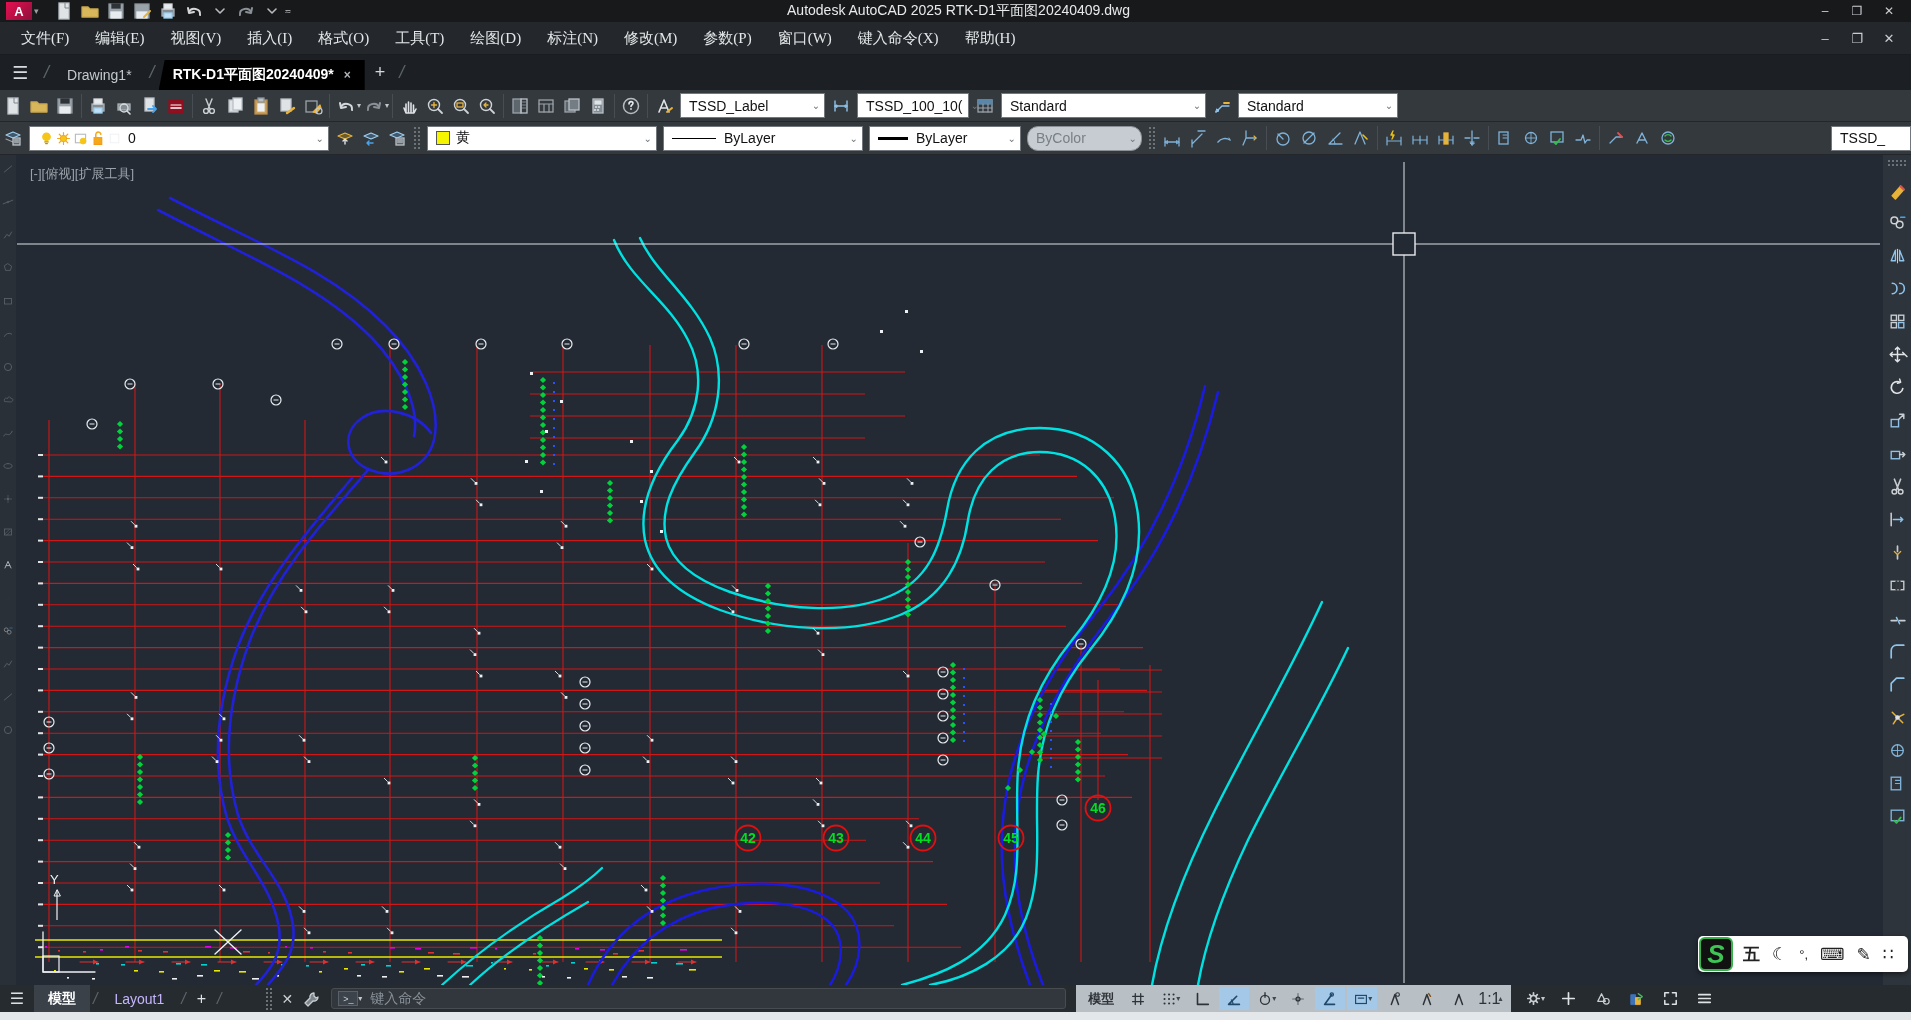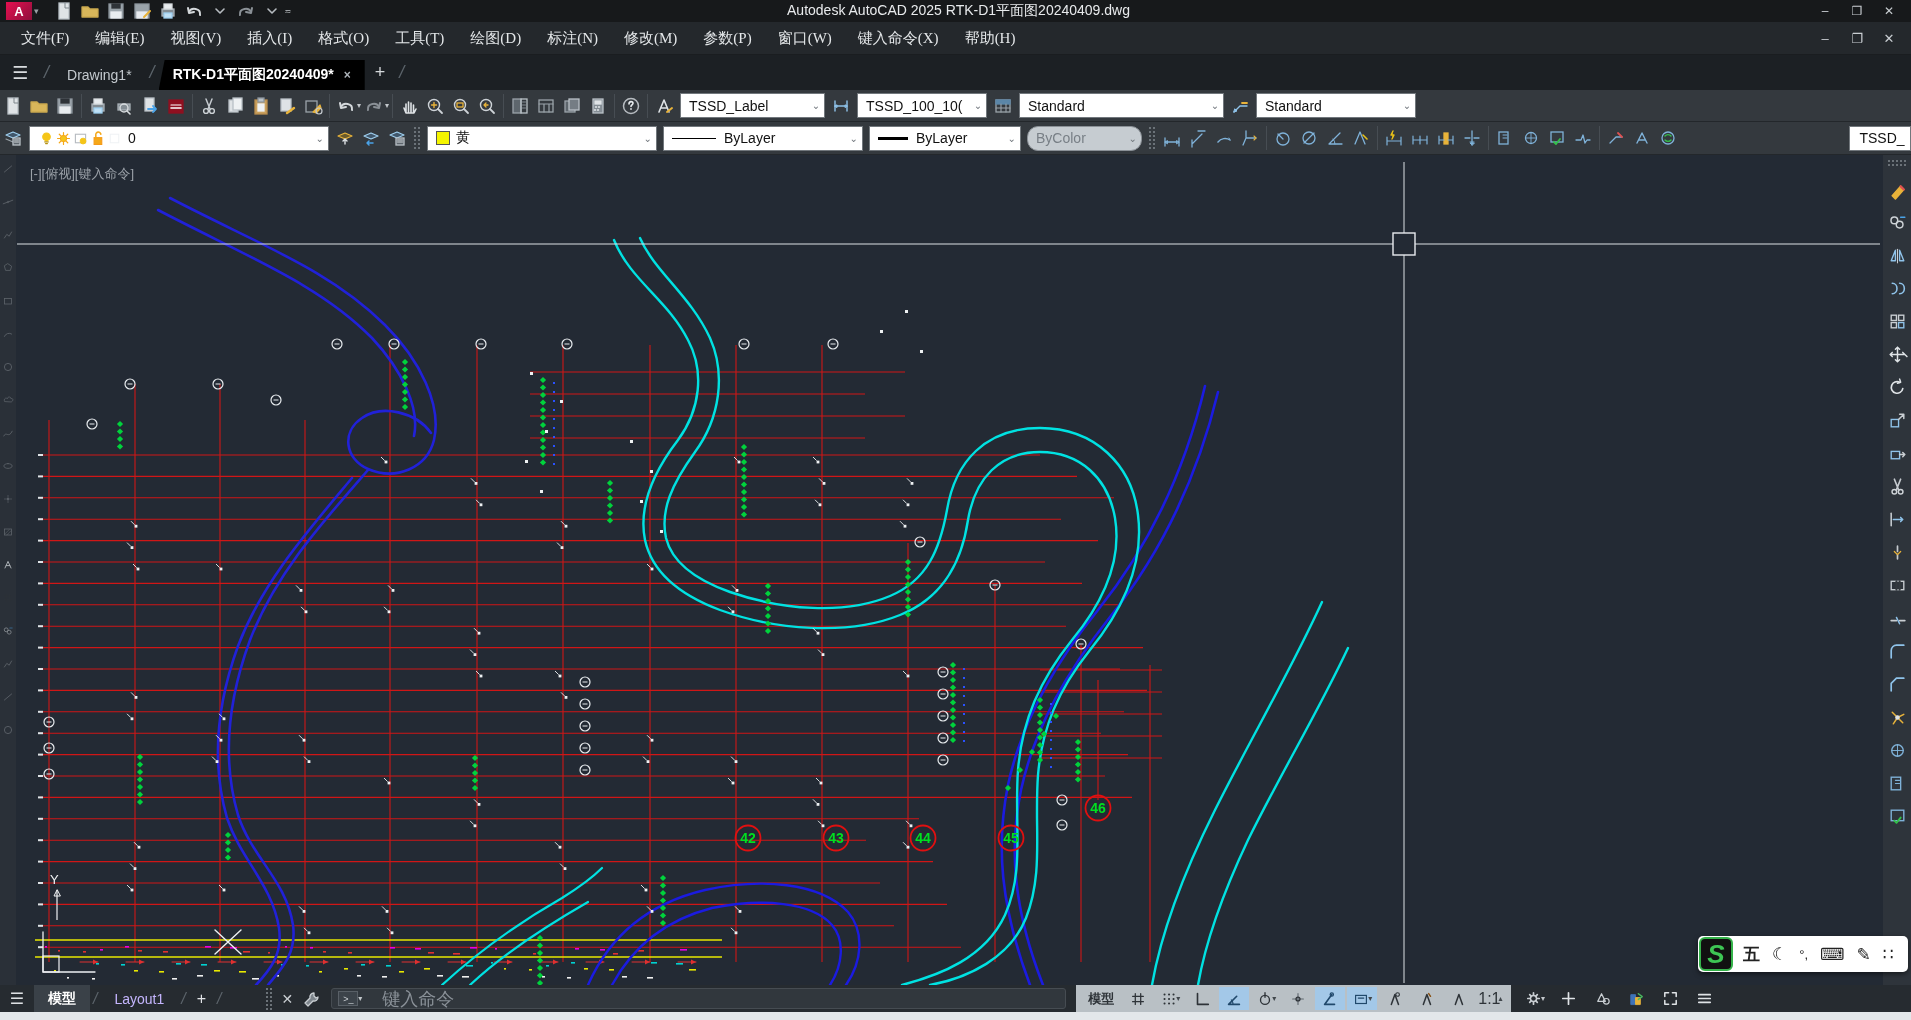--- a/index.html
+++ b/index.html
@@ -62,21 +62,21 @@
   
   #statusbar { height:27px; background:#262b30; display:flex; align-items:center; position:relative; }
   .sb-hamb { width:34px; text-align:center; color:#dde0e3; font-size:16px; }
   .sb-tab { font-size:14px; color:#c4b5fd; padding:0 14px; height:27px; display:flex; align-items:center; }
   .sb-tab.active { background:#3a4148; color:#fff; font-weight:bold; }
   .sb-slash { color:#5c646b; font-style:italic; padding:0 3px; }
   .sb-plus { color:#e0e3e6; font-size:16px; padding:0 8px; }
   .sb-x { color:#c9ced2; font-size:14px; padding:0 6px; }
   .cmdfield { display:flex; align-items:center; background:#31373d; border:1px solid #46exp4c52; border:1px solid #464c52; border-radius:3px; height:21px; width:735px; margin-left:6px; padding:0 6px; }
   .cmdicon { width:20px; height:15px; background:#3c434a; border:1px solid #596067; color:#cfd4d8; font-size:9px; display:flex; align-items:center; justify-content:center; margin-right:2px;}
-  .cmd-ph { color:#8a9198; font-size:18px; margin-left:20px; }
+  .cmd-ph { color:#8a9198; font-size:14px; margin-left:8px; }
   .sb-light { margin-left:10px; height:27px; background:#b9c0c5; display:flex; align-items:center; padding:0 4px; }
   .sl-item { height:23px; min-width:30px; display:flex; align-items:center; justify-content:center; color:#2e3338; margin:0 1px; padding:0 3px; }
   .sl-item.on { background:#a3c8e8; }
   .sl-item .ddarrow{ color:#41474c; }
   .sl-text { font-size:13px; font-weight:bold; padding:0 8px; color:#2e3338;}
   .sb-dark-icons { display:flex; align-items:center; gap:10px; margin-left:12px; }
   #bottomstrip { height:8px; background:#e3e7ea; }
   svg { display:block; }
 </style>
 </head>
@@ -358,21 +358,21 @@
       <span>TSSD_Label</span>
       <span class="chev">⌄</span>
     </div>
     <span class="tbico" id="ico-dimstyle">
         <svg width="20" height="20" viewBox="0 0 20 20">
           <path d="M4 10h12" stroke="#8fc3ea" stroke-width="1.4" fill="none" stroke-linecap="round" stroke-linejoin="round"></path>
           <path d="M4 5v10M16 5v10" stroke="#8fc3ea" stroke-width="1.4" fill="none" stroke-linecap="round" stroke-linejoin="round"></path>
           <path d="M6 10l-2-.01M4 10l2-1.2v2.4zM16 10l-2-1.2v2.4z" stroke="#8fc3ea" stroke-width="1" fill="none" stroke-linecap="round" stroke-linejoin="round"></path>
         </svg>
       </span>
-    <div class="combo" style="width:130px">
+    <div class="combo" style="width:112px">
       <span>TSSD_100_10(</span>
       <span class="chev">⌄</span>
     </div>
     <span class="tbico" id="ico-tablestyle">
         <svg width="20" height="20" viewBox="0 0 20 20">
           <rect x="3" y="4" width="14" height="12" stroke="#9aa3aa" stroke-width="1.3" fill="none"></rect>
           <rect x="3" y="4" width="14" height="4" stroke="#5b86a8" stroke-width="1.3" fill="#5b86a8"></rect>
           <path d="M3 12h14M8 8v8M13 8v8" stroke="#9aa3aa" stroke-width="1.1" fill="none" stroke-linecap="round" stroke-linejoin="round"></path>
         </svg>
       </span>
@@ -587,27 +587,27 @@
             <path d="M5 15 10 5l5 10M7 12h6" stroke="#7fb2d9" stroke-width="1.4" fill="none" stroke-linecap="round" stroke-linejoin="round"></path>
           </svg>
         </span>
         <span class="tbico">
           <svg width="20" height="20" viewBox="0 0 20 20">
             <circle cx="10" cy="10" r="6" stroke="#7fb2d9" stroke-width="1.3" fill="none"></circle>
             <path d="M7 8a4 4 0 0 1 6 0m0 4a4 4 0 0 1-6 0" stroke="#33c04a" stroke-width="1.4" fill="none" stroke-linecap="round" stroke-linejoin="round"></path>
           </svg>
         </span>
       </div>
-    <div class="combo" style="width:62px;margin-left:auto;margin-right:0;overflow:hidden;justify-content:center;">
+    <div class="combo" style="width:80px;margin-left:auto;margin-right:0;overflow:hidden;">
       <span>TSSD_</span>
     </div>
   </div>
 
   <div id="canvas">
-    <div class="view-label">[-][俯视][键入命令]</div>
+    <div class="view-label">[-][俯视][扩展工具]</div>
     <svg id="draw" width="1911" height="830" viewBox="0 155 1911 830">
         <line x1="40" y1="455" x2="1040" y2="455" stroke="#d01616" stroke-width="1.1"></line>
         <line x1="40" y1="476.4" x2="1077" y2="476.4" stroke="#d01616" stroke-width="1.1"></line>
         <line x1="40" y1="497.8" x2="1114" y2="497.8" stroke="#d01616" stroke-width="1.1"></line>
         <line x1="40" y1="519.2" x2="1061" y2="519.2" stroke="#d01616" stroke-width="1.1"></line>
         <line x1="40" y1="540.6" x2="1098" y2="540.6" stroke="#d01616" stroke-width="1.1"></line>
         <line x1="40" y1="562" x2="1045" y2="562" stroke="#d01616" stroke-width="1.1"></line>
         <line x1="40" y1="583.4" x2="1082" y2="583.4" stroke="#d01616" stroke-width="1.1"></line>
         <line x1="40" y1="604.8" x2="1119" y2="604.8" stroke="#d01616" stroke-width="1.1"></line>
         <line x1="40" y1="626.2" x2="1066" y2="626.2" stroke="#d01616" stroke-width="1.1"></line>

